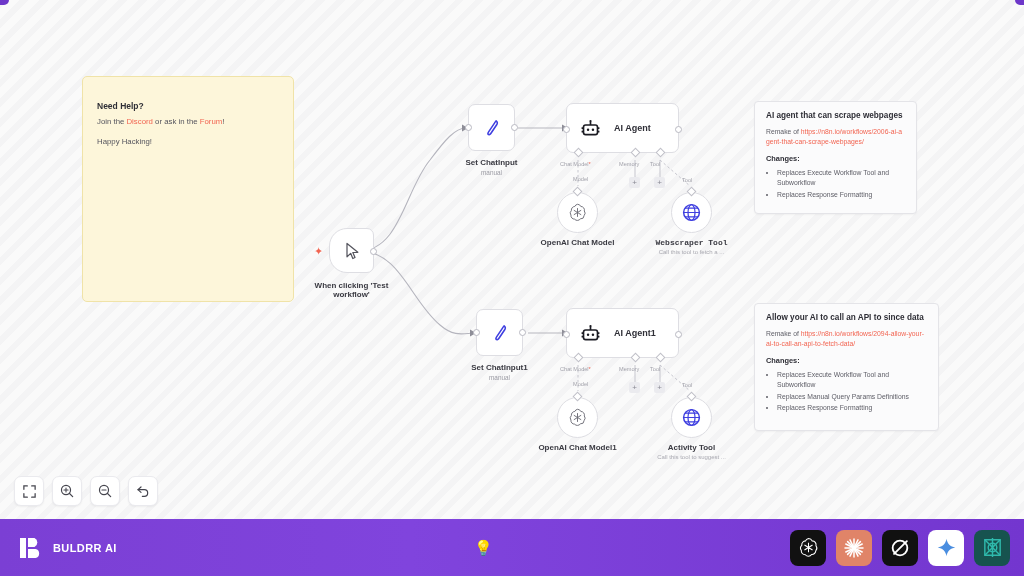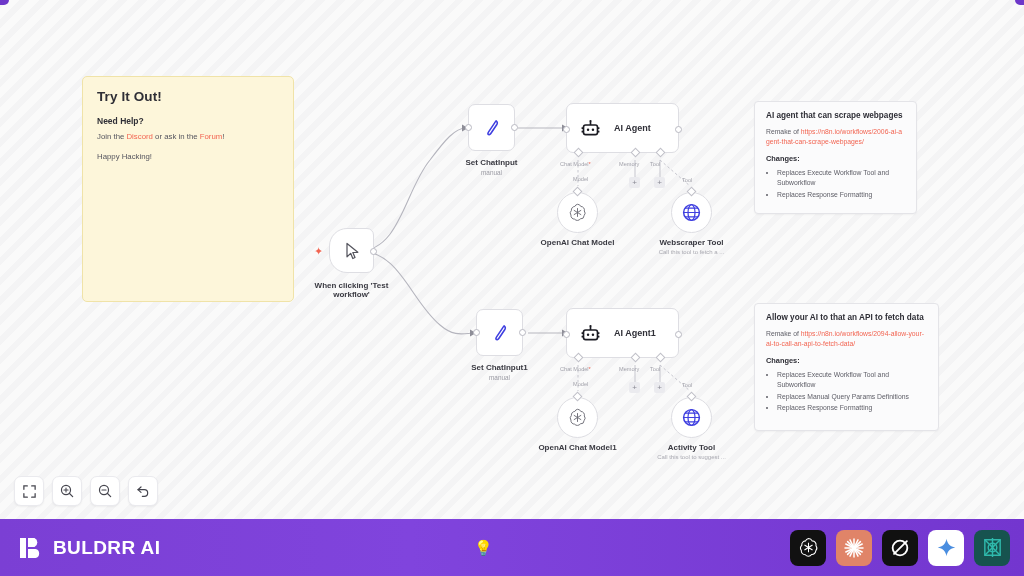--- a/index.html
+++ b/index.html
@@ -185,21 +185,21 @@
     position: absolute; left: 0; bottom: 0;
     width: 1024px; height: 57px;
     background: linear-gradient(90deg,#7b3fd4 0%, #8044dd 40%, #7336cf 100%);
     display: flex; align-items: center;
   }
   #brand { display: flex; align-items: center; gap: 9px; margin-left: 18px; }
   .brand-mark {
     width: 26px; height: 26px; position: relative;
   }
   #brand-text {
-    color: #ffffff; font-size: 19px; font-weight: bold; letter-spacing: .4px;
+    color: #ffffff; font-size: 11px; font-weight: bold; letter-spacing: .4px;
   }
   #footer-center {
     position: absolute; left: 474px; display: flex; align-items: center; gap: 9px;
   }
   #footer-cta {
     color: #ffffff; font-size: 14.5px; font-weight: bold;
   }
   #bulb { font-size: 15px; }
   #ai-logos {
     position: absolute; right: 14px; display: flex; gap: 10px; align-items: center;
@@ -248,38 +248,37 @@
         <path d="M578 365 L 578 391"></path>
         <path d="M660 365 L 690 391"></path>
       </g>
       <g fill="none" stroke="#c6c6ce" stroke-width="1">
         <path d="M635 365 L 635 383"></path>
         <path d="M660 365 L 660 383"></path>
       </g>
     </svg>
 
     <div class="sticky-yellow">
-      <div class="note-title">Try It Out!</div>
       <div class="sub-head">Need Help?</div>
       <div class="help-line"><span>Join the </span><span class="lnk">Discord</span><span> or ask in the </span><span class="lnk">Forum</span><span>!</span></div>
       <div class="happy">Happy Hacking!</div>
     </div>
 
     <div class="sticky-white" id="note-scrape">
       <div class="w-title">AI agent that can scrape webpages</div>
       <div class="w-remake"><span>Remake of </span><span class="lnk">https://n8n.io/workflows/2006-ai-agent-that-can-scrape-webpages/</span></div>
       <div class="w-changes">Changes:</div>
       <ul>
         <li>Replaces Execute Workflow Tool and Subworkflow</li>
         <li>Replaces Response Formatting</li>
       </ul>
     </div>
 
     <div class="sticky-white" id="note-api">
-      <div class="w-title">Allow your AI to that an API to fetch data</div>
+      <div class="w-title">Allow your AI to call an API to since data</div>
       <div class="w-remake"><span>Remake of </span><span class="lnk">https://n8n.io/workflows/2094-allow-your-ai-to-call-an-api-to-fetch-data/</span></div>
       <div class="w-changes">Changes:</div>
       <ul>
         <li>Replaces Execute Workflow Tool and Subworkflow</li>
         <li>Replaces Manual Query Params Definitions</li>
         <li>Replaces Response Formatting</li>
       </ul>
     </div>
 
     <div class="node" id="trigger" style="left:329px; top:228px;">
@@ -344,21 +343,21 @@
 
     <div class="node" style="left:671px; top:192px;">
       <div class="diamond" style="left:17px; top:-4px;"></div>
       <div class="circ-node">
         <svg width="21" height="21" viewBox="0 0 24 24">
           <circle cx="12" cy="12" r="9" fill="none" stroke="#3f3fe0" stroke-width="1.7"></circle>
           <ellipse cx="12" cy="12" rx="4" ry="9" fill="none" stroke="#3f3fe0" stroke-width="1.4"></ellipse>
           <path d="M3 12 H21 M4.6 7 H19.4 M4.6 17 H19.4" stroke="#3f3fe0" stroke-width="1.4"></path>
         </svg>
       </div>
-      <div class="node-label" style="top:46px;">Webscraper Tool</div>
+      <div class="node-label" style="top:46px;font-family:Liberation Mono, monospace;">Webscraper Tool</div>
       <div class="node-sub2" style="top:57px;">Call this tool to fetch a ...</div>
     </div>
 
     <div class="node set-node" style="left:476px; top:309px;">
       <div class="node-box">
         <svg width="22" height="22" viewBox="0 0 24 24">
           <path d="M16.5 4.2 c1.4 .9 1.7 2.6 .8 4 l-6.6 9.8 c-.7 1-2 1.6-2.6 1.1 c-.7-.5-.5-1.9 .2-2.9 l6.6-9.8 c.9-1.4 1.6-1.7 1.6-2.2z" fill="none" stroke="#3f3fe0" stroke-width="1.7" stroke-linejoin="round"></path>
         </svg>
         <div class="port" style="left:-4px; top:19px;"></div>
         <div class="port" style="right:-4px; top:19px;"></div>

